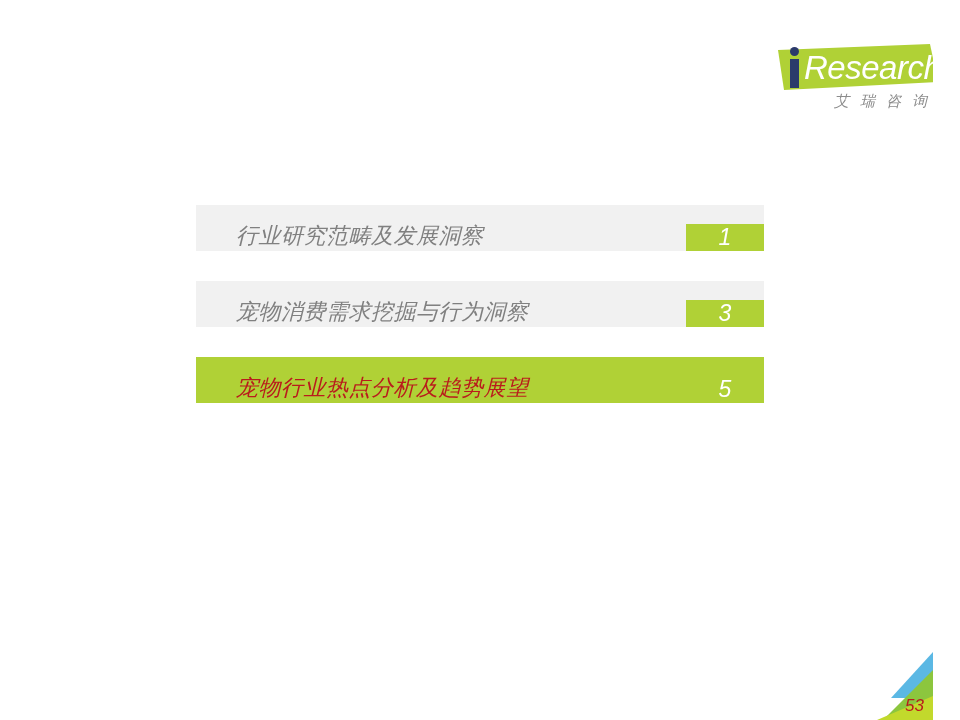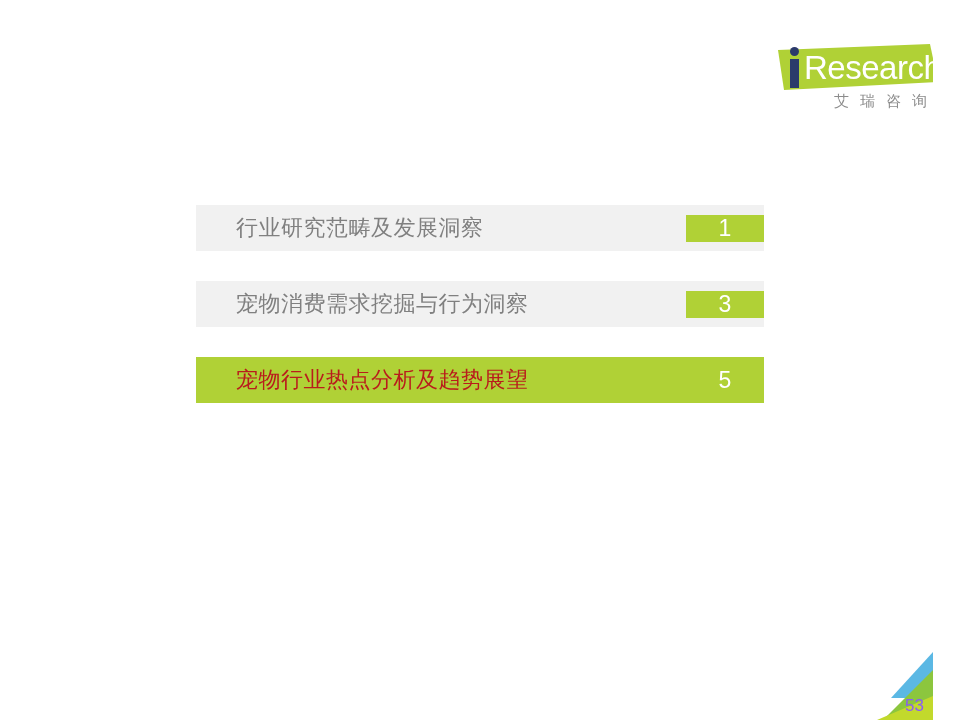--- a/index.html
+++ b/index.html
@@ -9,20 +9,21 @@
   }
   body {
     font-family: "Liberation Sans", "DejaVu Sans", sans-serif;
   }
   #slide {
     position: relative;
     width: 933px;
     height: 720px;
     background: #ffffff;
     overflow: hidden;
+    font-style: italic;
   }
 
   
   #logo {
     position: absolute;
     left: 778px;
     top: 44px;
     width: 160px;
     height: 78px;
   }
@@ -81,21 +82,21 @@
   
   #agenda {
     position: absolute;
     left: 196px;
     top: 205px;
     width: 568px;
   }
   .agenda-row {
     position: relative;
     display: flex;
-    align-items: center;
+    align-items: flex-end;
     width: 568px;
     height: 46px;
     margin-bottom: 30px;
     background: #f1f1f1;
   }
   .agenda-row.active {
     background: #b0d136;
   }
   .agenda-label {
     flex: 1 1 auto;
@@ -131,21 +132,21 @@
     right: 0;
     bottom: 0;
     width: 72px;
     height: 68px;
   }
   #page-number {
     position: absolute;
     right: 9px;
     bottom: 6px;
     font-size: 17px;
-    color: #8b5cf6;
+    color: #b91c1c;
     font-family: "Liberation Sans", sans-serif;
     line-height: 1;
   }
 </style>
 </head>
 <body>
 
 <div id="slide">
 
   <div id="logo">

